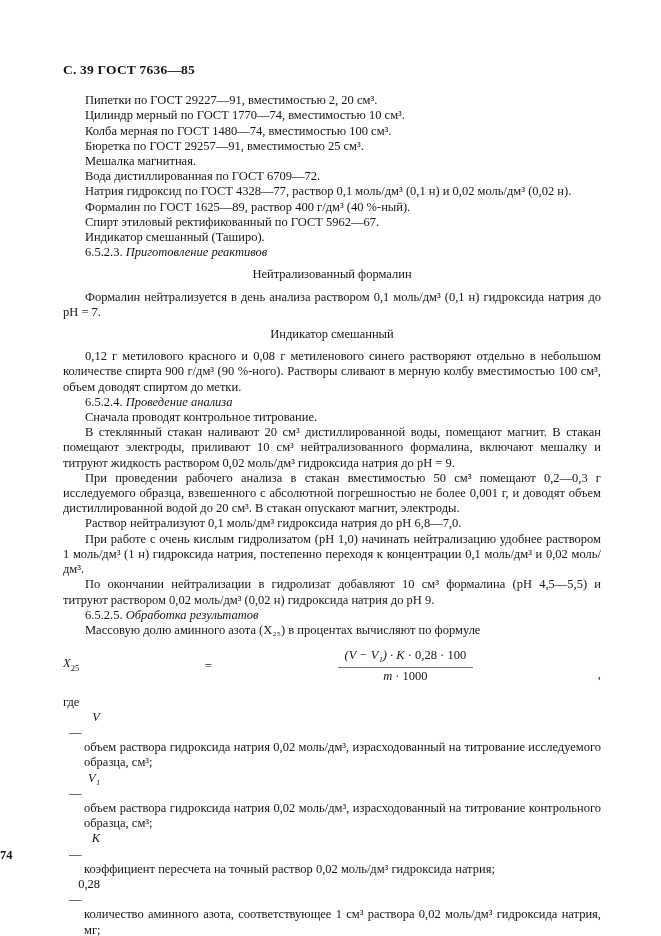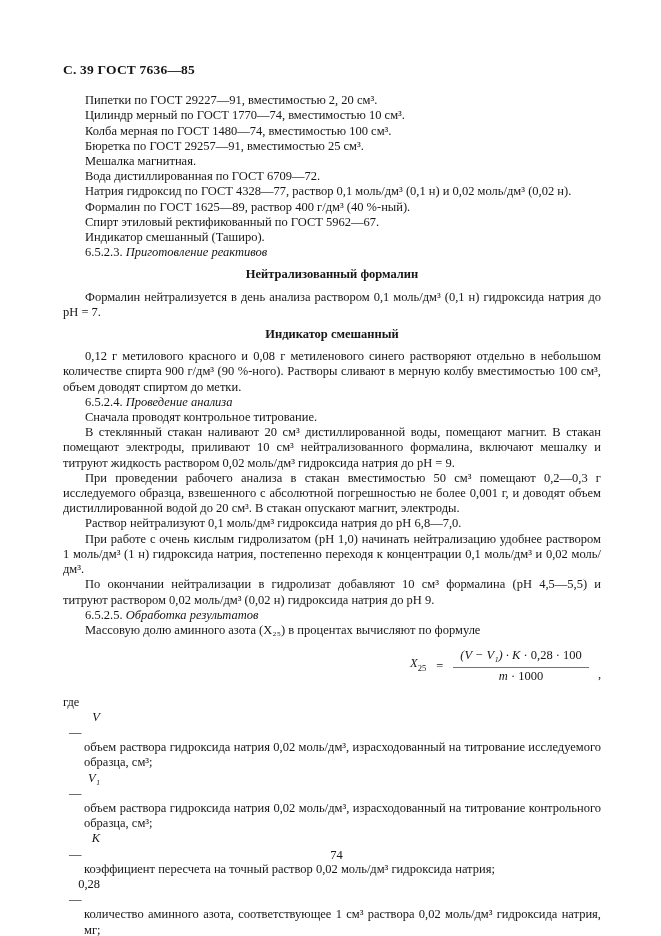--- a/index.html
+++ b/index.html
@@ -35,27 +35,26 @@
     white-space: nowrap;
   }
   .para {
     text-indent: 22px;
     text-align: justify;
   }
   .italic { font-style: italic; }
   .center-heading {
     text-align: center;
     margin: 7px 0 7px 0;
-    font-weight: bold;
   }
   .clause .num { font-style: normal; }
   
   .formula-wrap {
     display: flex;
-    justify-content: flex-end;
+    justify-content: space-between;
     align-items: center;
     margin: 10px 0 10px 0;
     gap: 9px;
   }
   .f-lhs { font-style: italic; }
   .f-lhs sub { font-style: normal; font-size: 8.5px; }
   .f-eq { padding: 0 1px; }
   .frac {
     display: inline-flex;
     flex-direction: column;
@@ -69,24 +68,25 @@
   .f-num i, .f-den i { font-style: italic; }
   .f-comma { align-self: flex-end; padding-bottom: 2px; }
   
   .def-row { display: flex; flex-direction: column; }
   .def-pre { flex: none; width: 27px; }
   .def-term { flex: none; width: 37px; text-align: right; }
   .def-dash { flex: none; padding: 0 5px 0 6px; }
   .def-text { flex: 1; text-align: justify; margin-left: 21px; }
   .page-number {
     position: absolute;
-    left: 12px;
+    left: 0;
     right: 0;
     top: 848px;
-    text-align: center;
+    text-align: left;
+    font-weight: bold;
   }
 </style>
 </head>
 <body>
 
 <div class="page">
 
   <div class="page-header">С. 39 ГОСТ 7636—85</div>
 
   <p class="line">Пипетки по ГОСТ 29227—91, вместимостью 2, 20 см³.</p>

